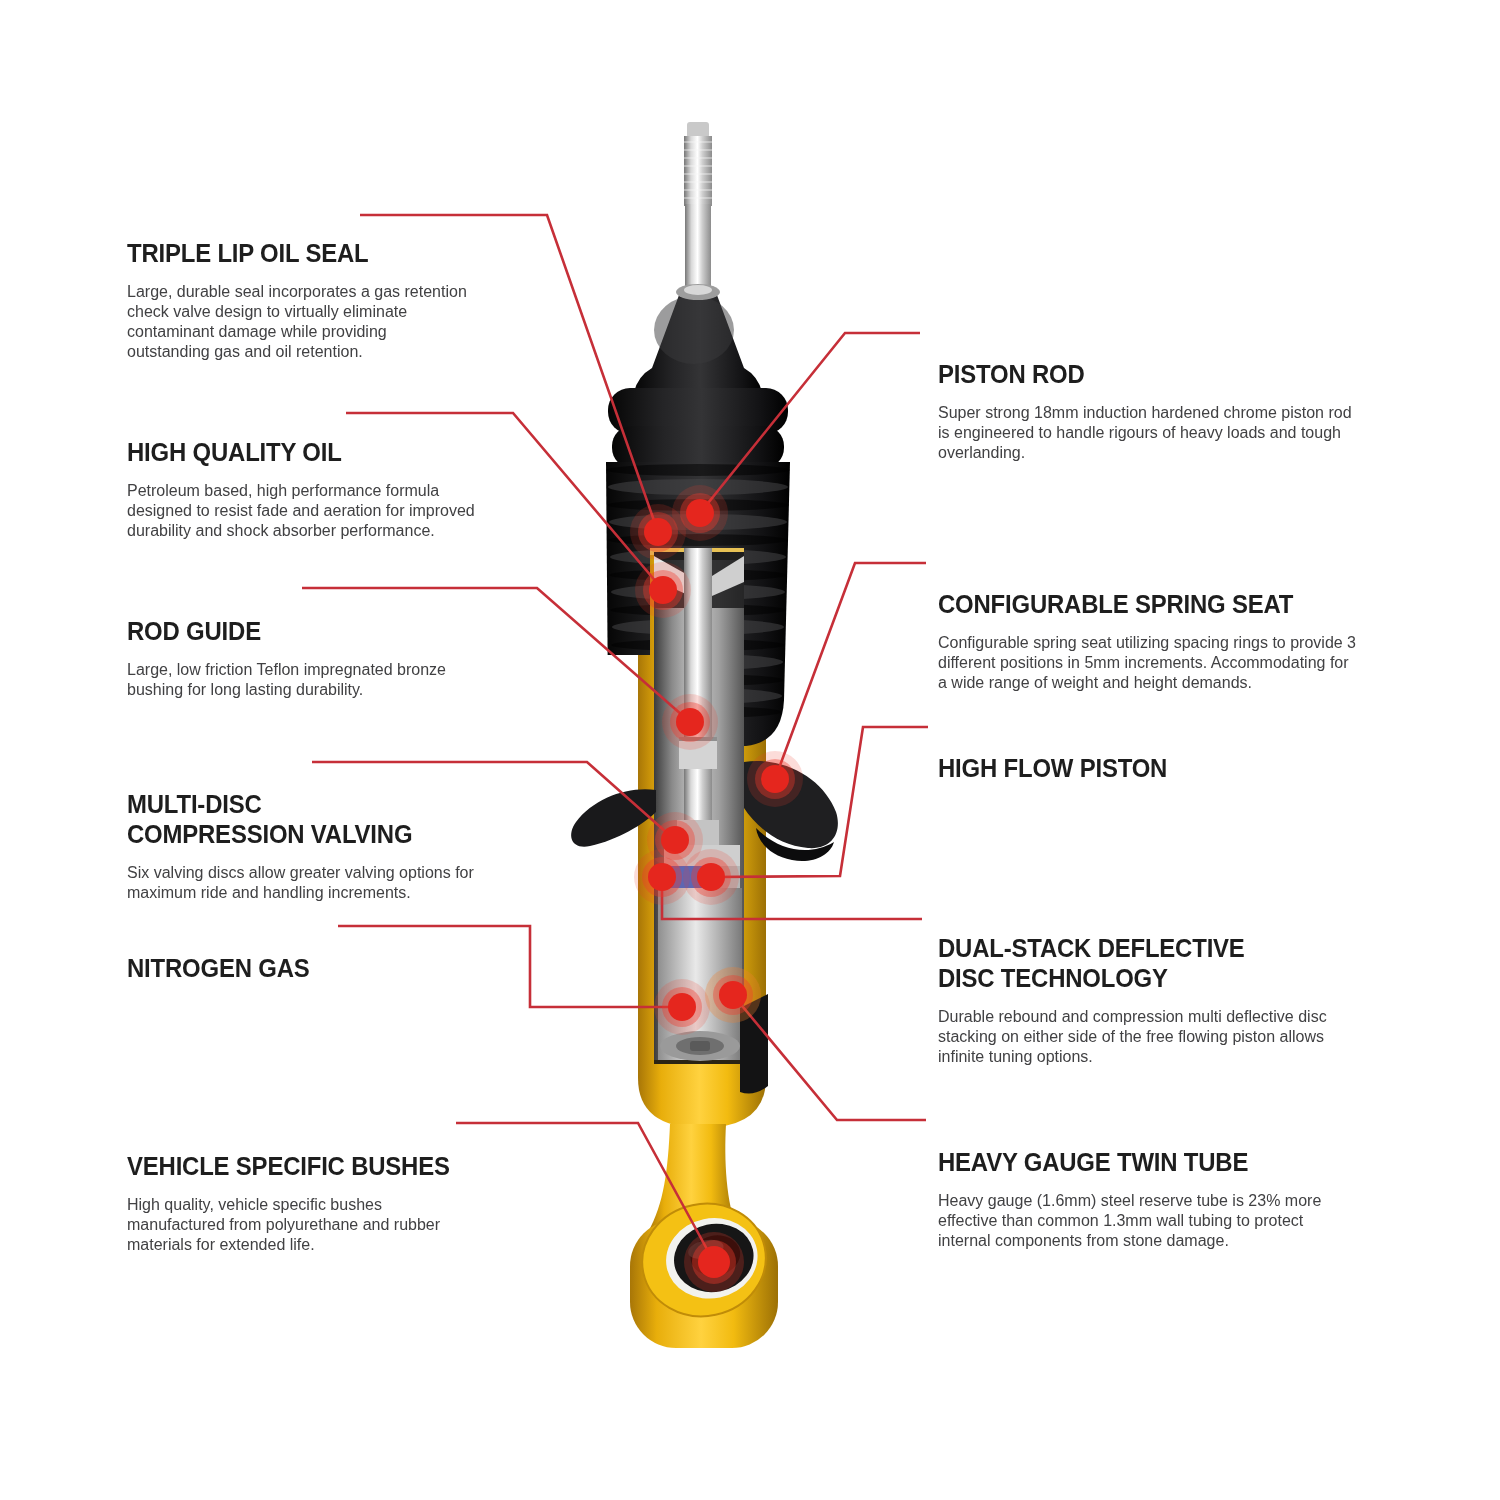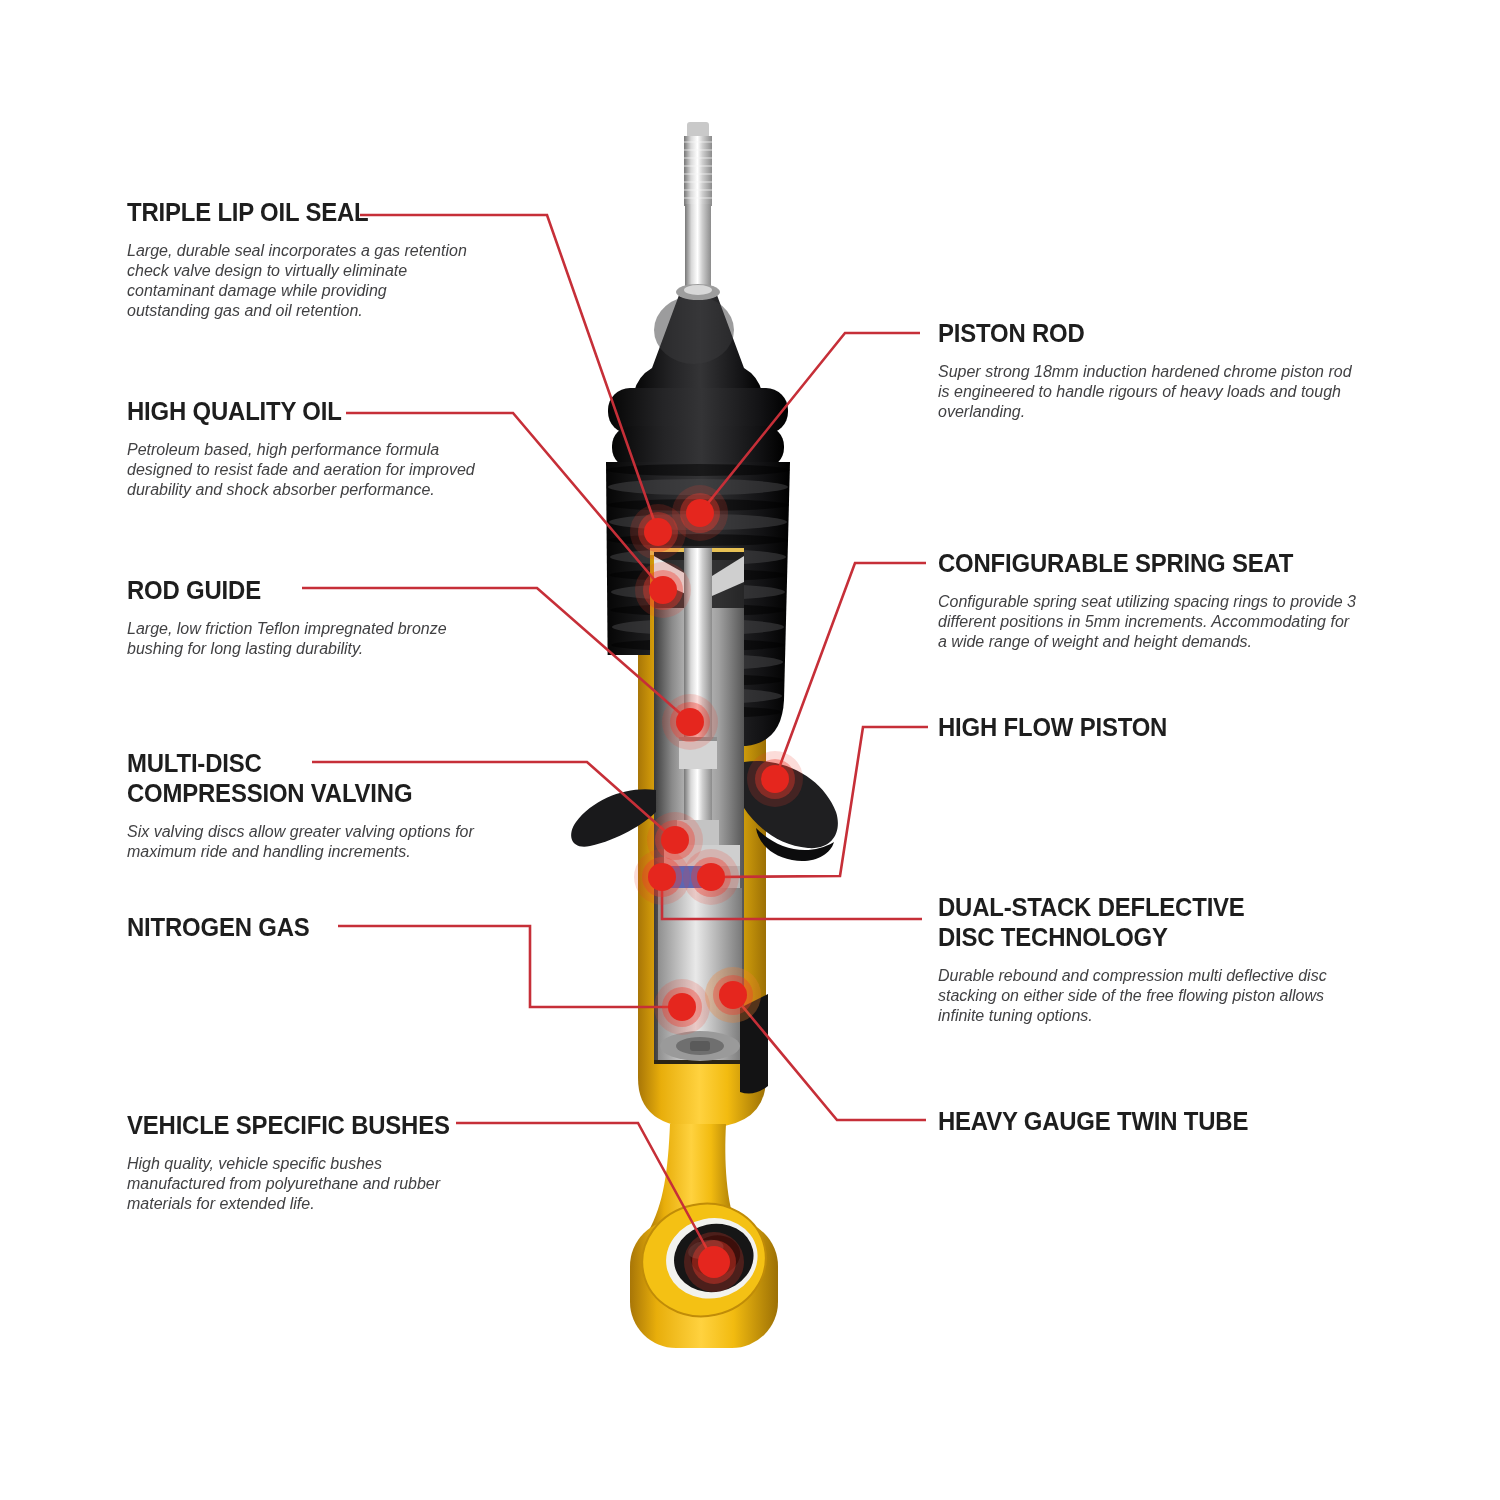--- a/index.html
+++ b/index.html
@@ -1,30 +1,29 @@
 <!DOCTYPE html>
 <html><head>
 <meta charset="utf-8">
 <style>
   html,body{margin:0;padding:0;}
   body{
     width:1500px;height:1500px;position:relative;background:#ffffff;
     font-family:"Liberation Sans",sans-serif;overflow:hidden;
   }
   #art{position:absolute;left:0;top:0;width:1500px;height:1500px;}
-  .label{position:absolute;}
+  .label{position:absolute;margin-top:41px;}
   .label h2{
     margin:0;font-weight:700;font-size:26px;line-height:30px;color:#1e1e1e;
     letter-spacing:-0.2px;white-space:pre-line;
     transform:scaleX(.92);transform-origin:left top;
   }
   .label p{
     margin:14px 0 0 0;font-size:16px;line-height:20px;color:#414143;
     white-space:pre-line;
-    font-style:italic;
   }
   .left-col{width:460px;}
   .right-col{width:500px;}
 </style>
 </head>
 <body>
 
 <svg id="art" viewBox="0 0 1500 1500">
   <defs>
     <linearGradient id="gYellow" x1="0" y1="0" x2="1" y2="0">
@@ -280,13 +279,16 @@
 </div>
 <div class="label right-col" style="left:938px;top:892px">
   <h2>DUAL-STACK DEFLECTIVE
 DISC TECHNOLOGY</h2>
   <p>Durable rebound and compression multi deflective disc
 stacking on either side of the free flowing piston allows
 infinite tuning options.</p>
 </div>
 <div class="label right-col" style="left:938px;top:1106px">
   <h2>HEAVY GAUGE TWIN TUBE</h2>
+  <p>Heavy gauge (1.6mm) steel reserve tube is 23% more
+effective than common 1.3mm wall tubing to protect
+internal components from stone damage.</p>
 </div>
 
 </body></html>

